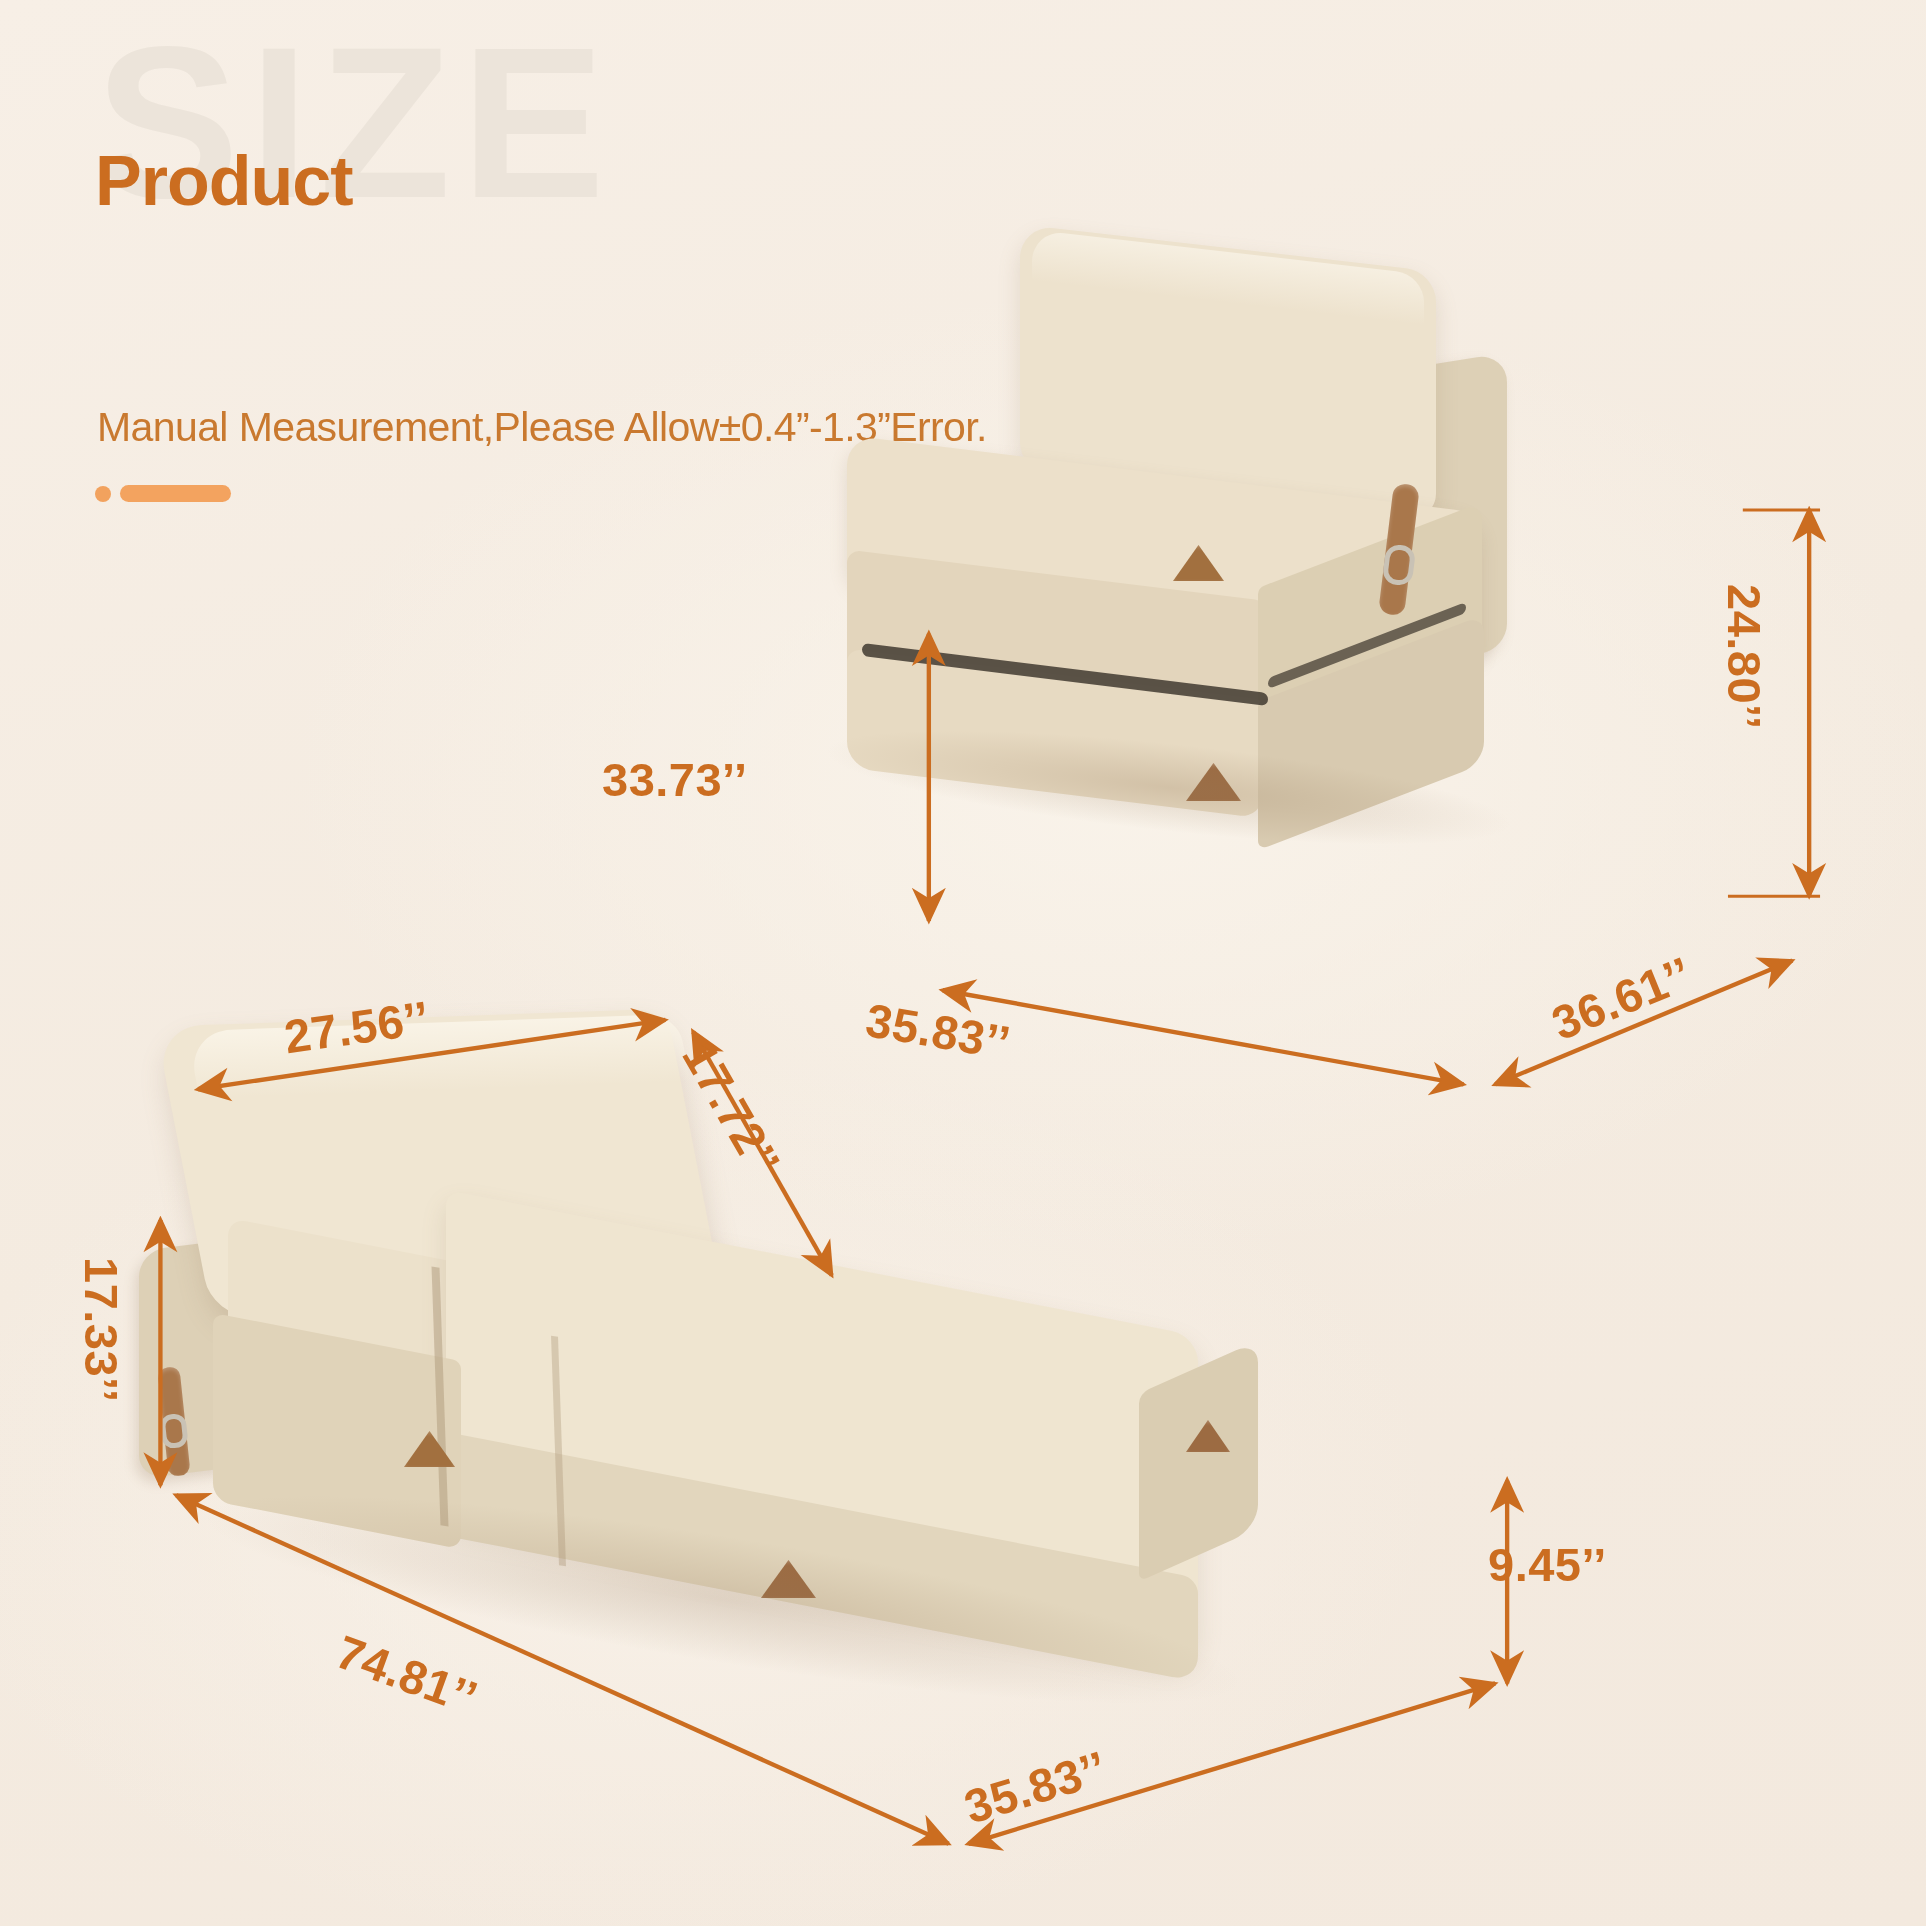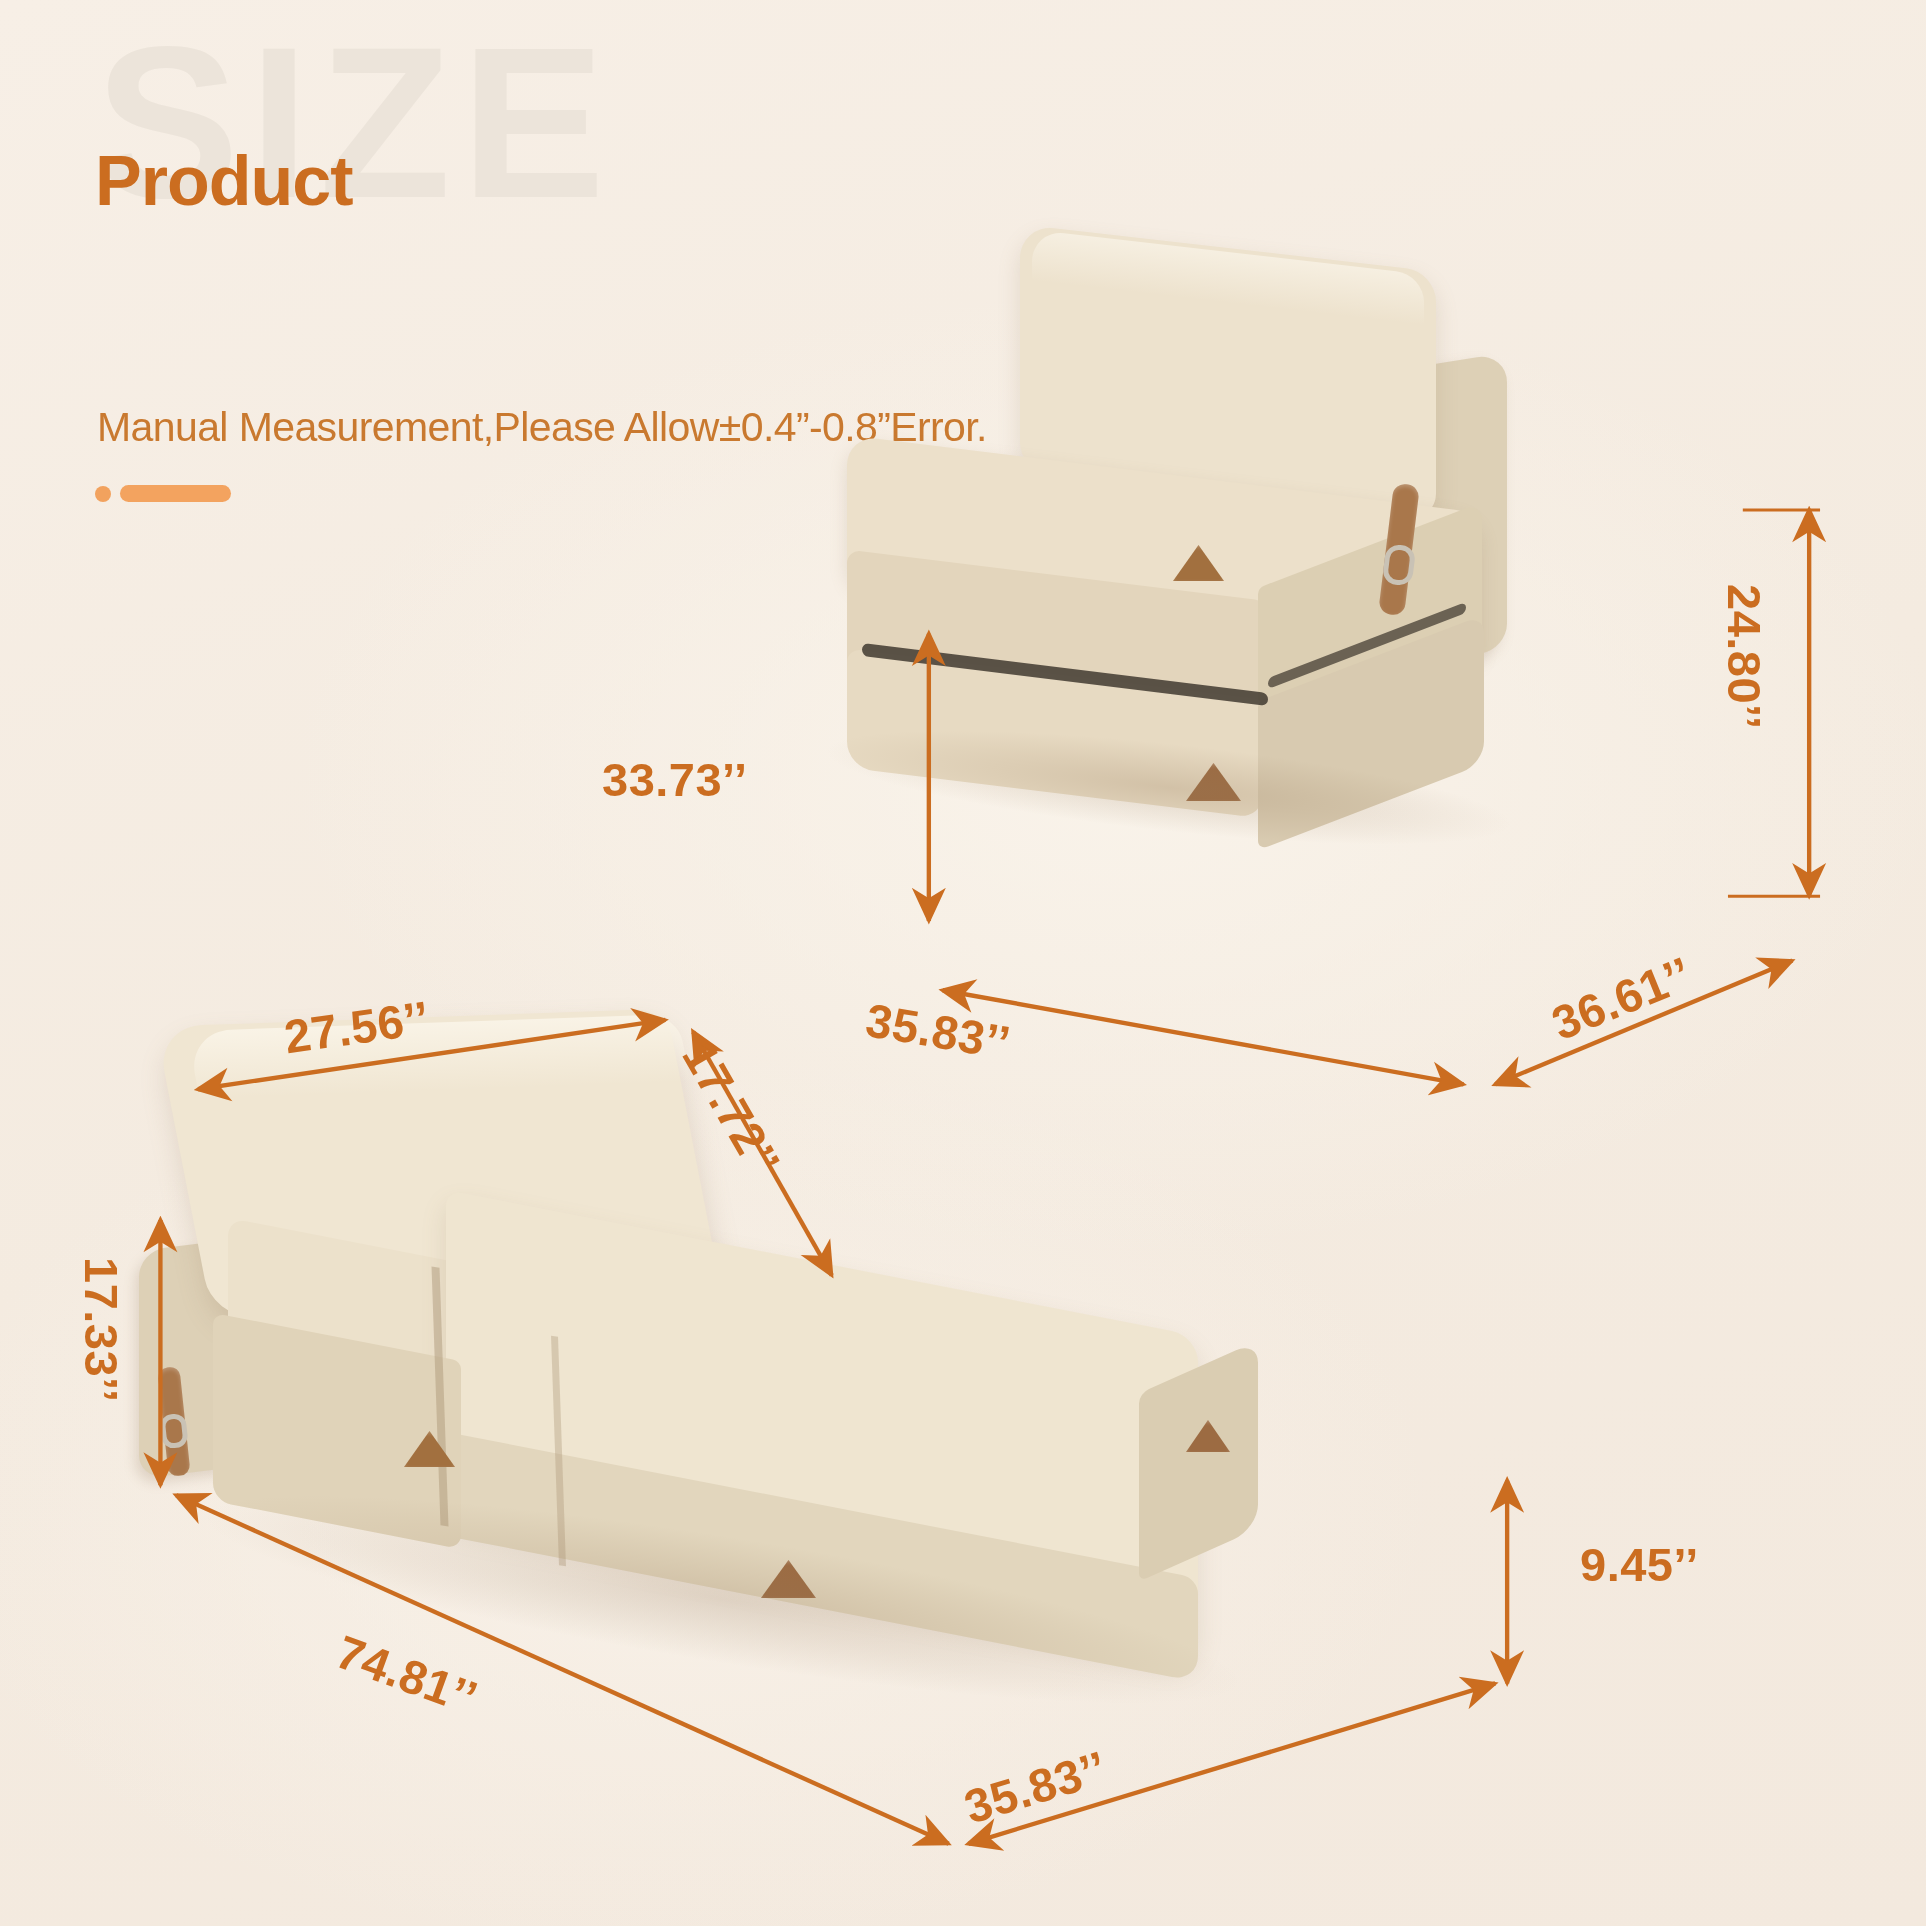--- a/index.html
+++ b/index.html
@@ -82,21 +82,21 @@
 </head>
 <body>
 
 <div id="stage">
 
   <div class="watermark">SIZE</div>
 
   <div class="heading">
     <span>Product</span>
   </div>
-  <div class="subtitle">Manual Measurement,Please Allow±0.4”-0.8”Error.</div>
+  <div class="subtitle">Manual Measurement,Please Allow±0.4”-1.3”Error.</div>
   <div class="accent">
     <div class="dot"></div>
     <div class="bar"></div>
   </div>
 
   <div class="prod" style="left:921px; top:248px; width:822px; height:693px;">
 
     <div style="position:absolute; left:428px; top:117px; width:158px; height:297px;
                 background:#ddd0b6; border-radius:24px 30px 26px 22px;
                 transform:skewY(-9deg); box-shadow:-6px 6px 14px rgba(150,125,95,.22);" class="cord-h"></div>
@@ -251,18 +251,18 @@
   <div class="dim big" style="left:1544px; top:1000px; transform:rotate(-22deg); transform-origin:left top;">36.61’’</div>
 
   <div class="dim big" style="left:281px; top:1010px; transform:rotate(-8deg); transform-origin:left top;">27.56’’</div>
 
   <div class="dim big" style="left:719px; top:1032px; transform:rotate(60deg); transform-origin:left top;">17.72’’</div>
 
   <div class="dim big" style="left:129px; top:1257px; transform:rotate(90deg); transform-origin:left top;">17.33’’</div>
 
   <div class="dim big" style="left:348px; top:1624px; transform:rotate(20deg); transform-origin:left top;">74.81’’</div>
 
-  <div class="dim big" style="left:1580px; top:1537px;">9.45’’</div>
+  <div class="dim big" style="left:1488px; top:1537px;">9.45’’</div>
 
   <div class="dim big" style="left:958px; top:1782px; transform:rotate(-17deg); transform-origin:left top;">35.83’’</div>
 
 </div>
 
 
 </body></html>

